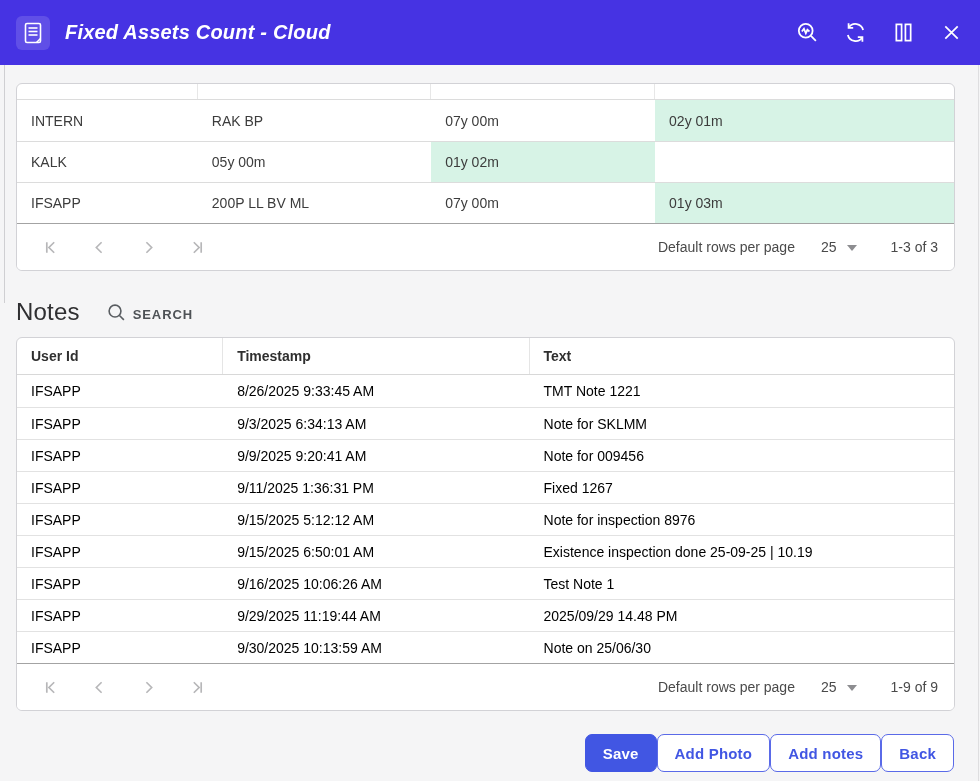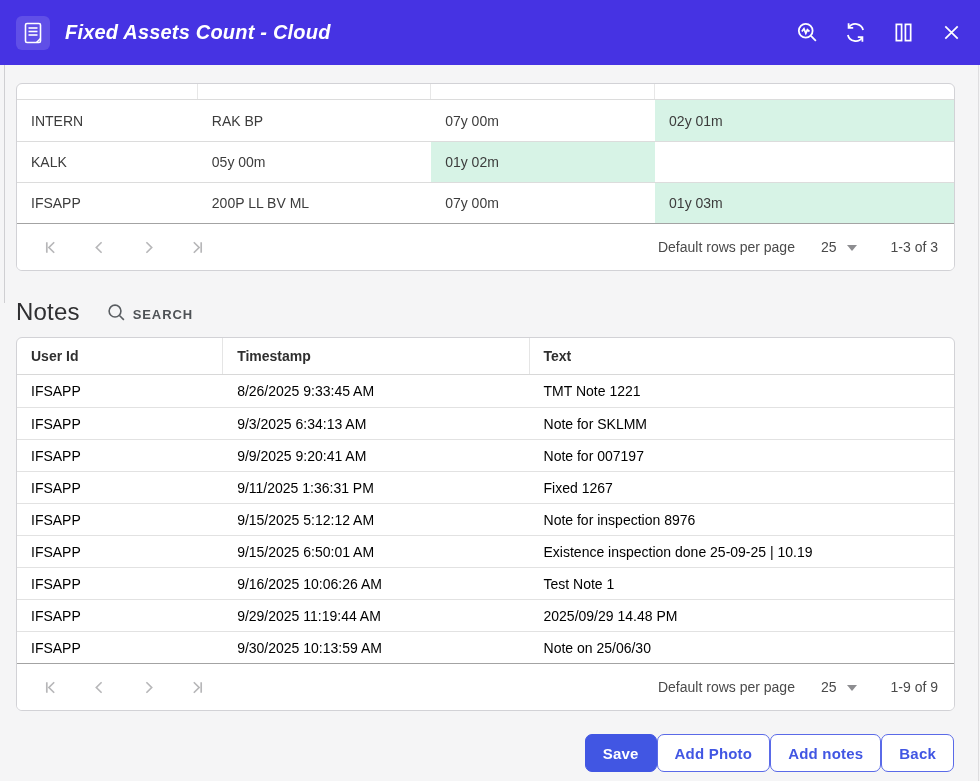--- a/index.html
+++ b/index.html
@@ -218,21 +218,21 @@
     <div class="cell">TMT Note 1221</div>
   </div>
   <div class="n-grid n-row">
     <div class="cell">IFSAPP</div>
     <div class="cell">9/3/2025 6:34:13 AM</div>
     <div class="cell">Note for SKLMM</div>
   </div>
   <div class="n-grid n-row">
     <div class="cell">IFSAPP</div>
     <div class="cell">9/9/2025 9:20:41 AM</div>
-    <div class="cell">Note for 007197</div>
+    <div class="cell">Note for 009456</div>
   </div>
   <div class="n-grid n-row">
     <div class="cell">IFSAPP</div>
     <div class="cell">9/11/2025 1:36:31 PM</div>
     <div class="cell">Fixed 1267</div>
   </div>
   <div class="n-grid n-row">
     <div class="cell">IFSAPP</div>
     <div class="cell">9/15/2025 5:12:12 AM</div>
     <div class="cell">Note for inspection 8976</div>

